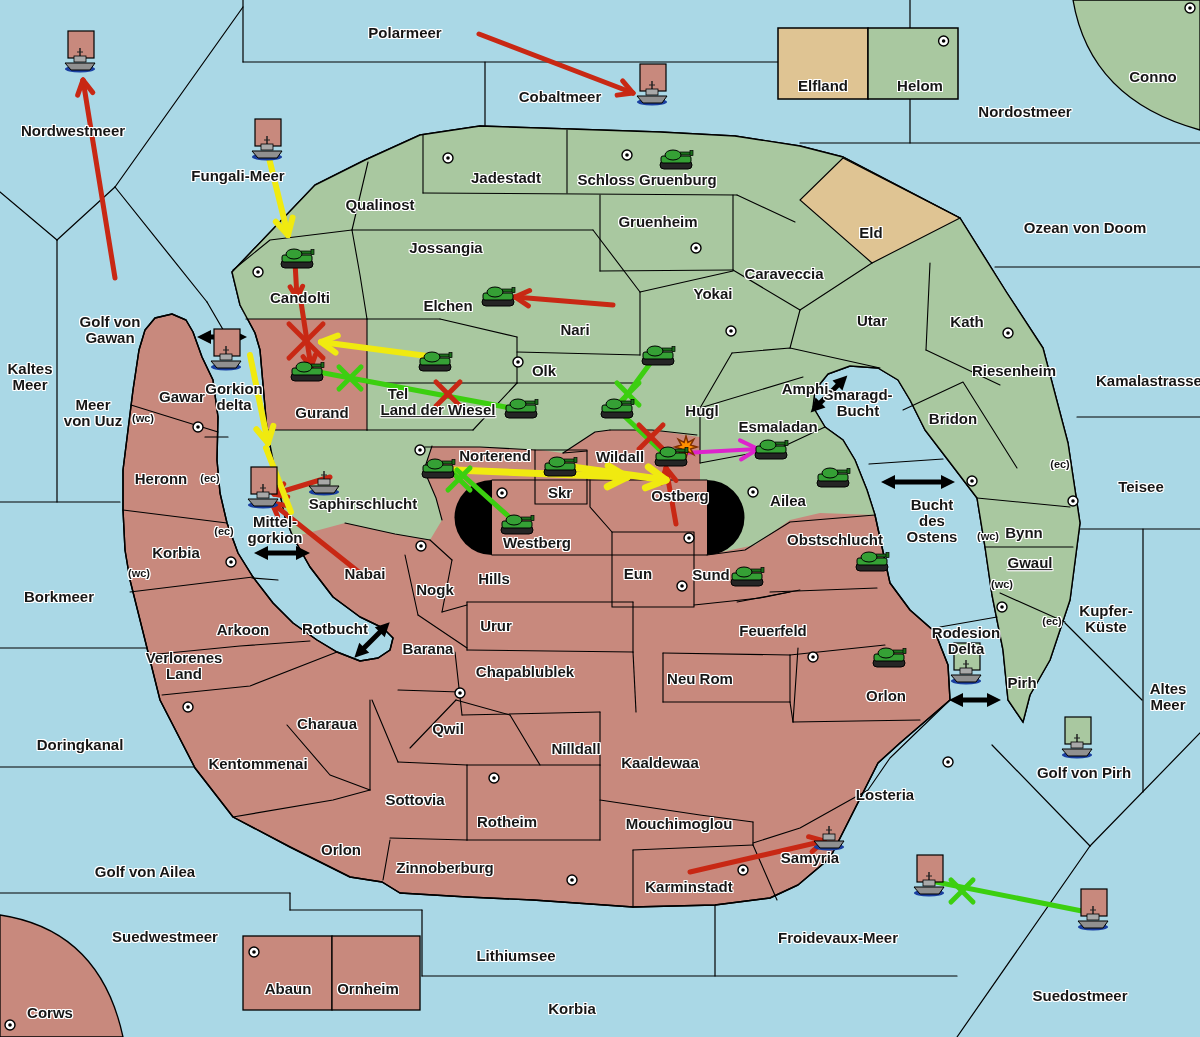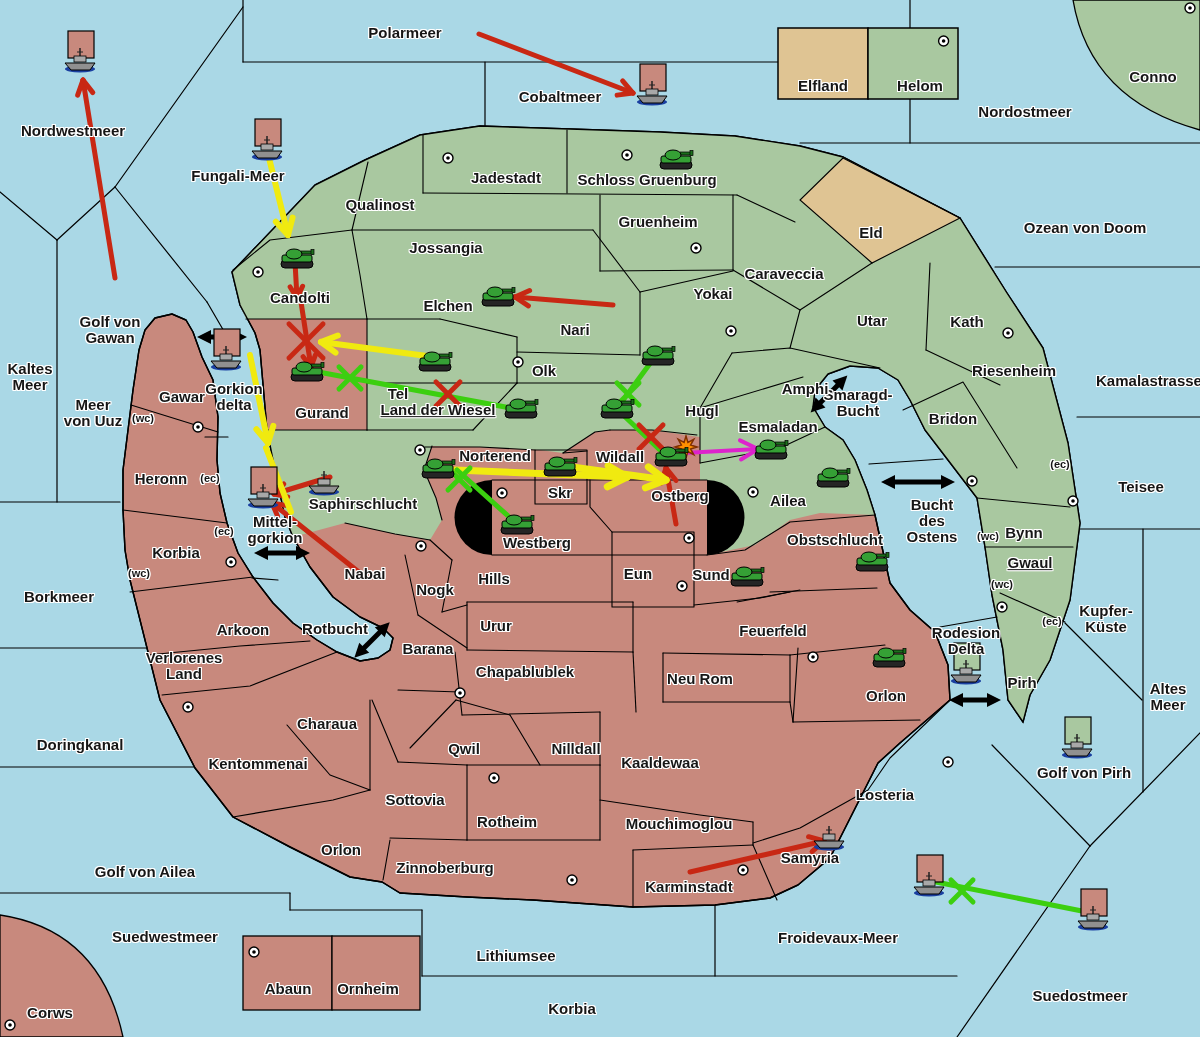--- a/index.html
+++ b/index.html
@@ -721,21 +721,21 @@
       <div class="lbl" style="left: 700px; top: 679px;">Neu Rom</div>
       <div class="lbl" style="left: 773px; top: 631px;">Feuerfeld</div>
       <div class="lbl" style="left: 886px; top: 696px;">Orlon</div>
       <div class="lbl" style="left: 885px; top: 795px;">Losteria</div>
       <div class="lbl" style="left: 810px; top: 858px;">Samyria</div>
       <div class="lbl" style="left: 689px; top: 887px;">Karminstadt</div>
       <div class="lbl" style="left: 679px; top: 824px;">Mouchimoglou</div>
       <div class="lbl" style="left: 445px; top: 868px;">Zinnoberburg</div>
       <div class="lbl" style="left: 507px; top: 822px;">Rotheim</div>
       <div class="lbl" style="left: 415px; top: 800px;">Sottovia</div>
-      <div class="lbl" style="left: 464px; top: 729px; margin-top: 20px;">Qwil</div>
+      <div class="lbl" style="left: 448px; top: 729px;">Qwil</div>
       <div class="lbl" style="left: 576px; top: 749px;">Nilldall</div>
       <div class="lbl" style="left: 660px; top: 763px;">Kaaldewaa</div>
       <div class="lbl" style="left: 258px; top: 764px;">Kentommenai</div>
       <div class="lbl" style="left: 327px; top: 724px;">Charaua</div>
       <div class="lbl" style="left: 341px; top: 850px;">Orlon</div>
       <div class="lbl" style="left: 243px; top: 630px;">Arkoon</div>
       <div class="lbl" style="left: 184px; top: 666px;">Verlorenes
 Land</div>
       <div class="lbl" style="left: 176px; top: 553px;">Korbia</div>
       <div class="lbl" style="left: 161px; top: 479px;">Heronn</div>

